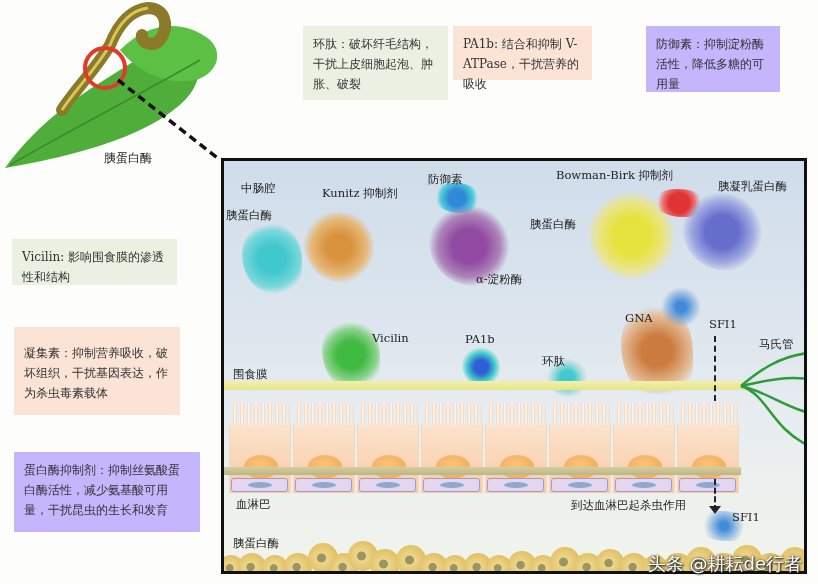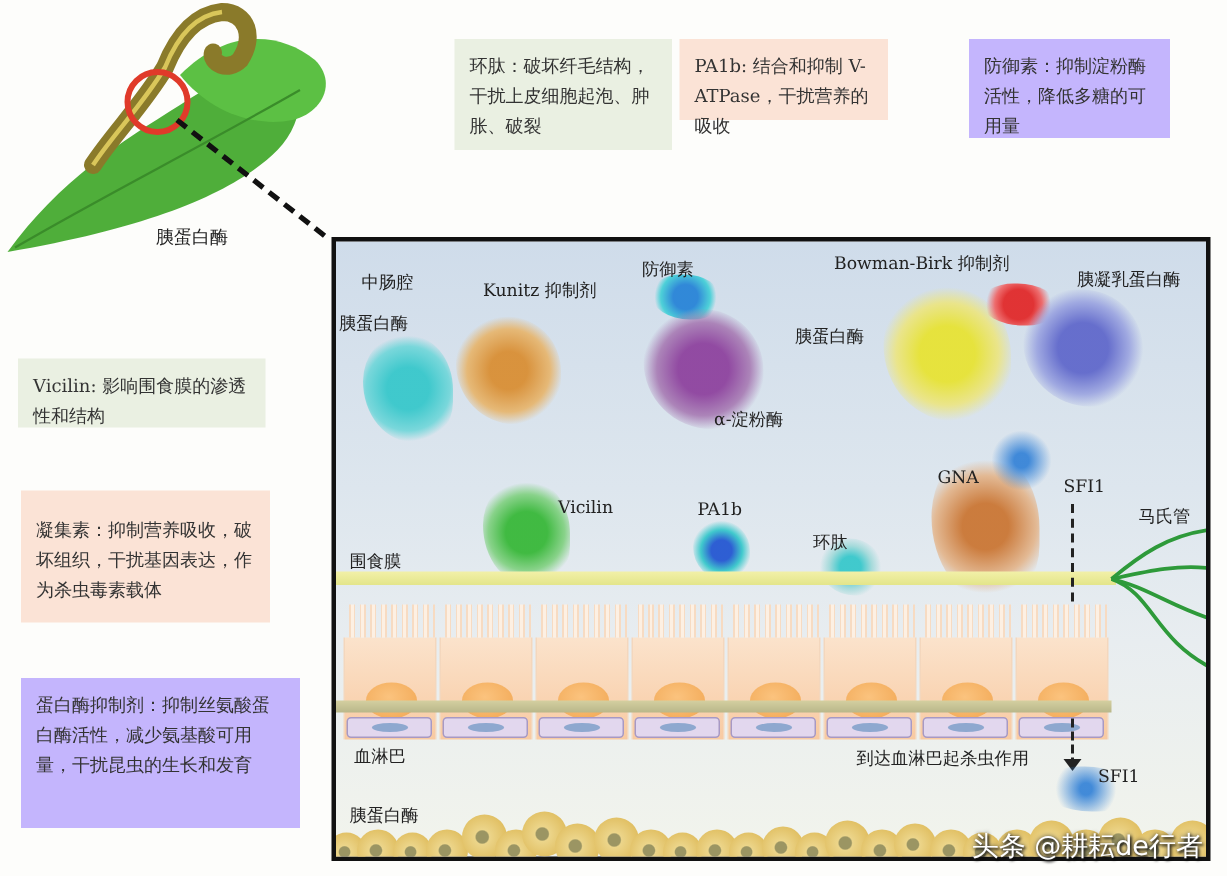--- a/index.html
+++ b/index.html
@@ -42,21 +42,21 @@
 <svg class="abs" style="left:110px;top:70px;" width="115" height="95">
   <line x1="8" y1="10" x2="110" y2="90" stroke="#111" stroke-width="3.5" stroke-dasharray="8,5"></line>
 </svg>
 
 <div class="note green" style="left:303px;top:26px;width:145px;height:74px;"><span>环肽：破坏纤毛结构，干扰上皮细胞起泡、肿胀、破裂</span></div>
 <div class="note peach" style="left:453px;top:26px;width:139px;height:54px;"><span>PA1b: 结合和抑制 V-ATPase，干扰营养的吸收</span></div>
 <div class="note blue" style="left:646px;top:26px;width:134px;height:66px;"><span>防御素：抑制淀粉酶活性，降低多糖的可用量</span></div>
 
 <div class="note green" style="left:12px;top:239px;width:165px;height:46px;"><span>Vicilin: 影响围食膜的渗透性和结构</span></div>
 <div class="note peach" style="left:14px;top:327px;width:166px;height:88px;padding-top:16px;"><span>凝集素：抑制营养吸收，破坏组织，干扰基因表达，作为杀虫毒素载体</span></div>
-<div class="note blue" style="left:14px;top:452px;width:186px;height:100px;"><span>蛋白酶抑制剂：抑制丝氨酸蛋白酶活性，减少氨基酸可用量，干扰昆虫的生长和发育</span></div>
+<div class="note blue" style="left:14px;top:452px;width:186px;height:80px;"><span>蛋白酶抑制剂：抑制丝氨酸蛋白酶活性，减少氨基酸可用量，干扰昆虫的生长和发育</span></div>
 
 <div class="panel">
 
   <div class="protein" style="left:18px;top:62px;width:60px;height:72px;background:radial-gradient(circle,#2fc6c9 30%,#6fd6d9 60%,transparent 75%);"></div>
   <div class="protein" style="left:80px;top:50px;width:70px;height:72px;background:radial-gradient(circle,#d98a2a 25%,#e7b46a 55%,transparent 72%);"></div>
   <div class="protein" style="left:210px;top:22px;width:46px;height:30px;background:radial-gradient(circle,#1f7fd6 30%,#3fcfd6 60%,transparent 75%);"></div>
   <div class="protein" style="left:205px;top:45px;width:80px;height:80px;background:radial-gradient(circle,#8a3a9a 30%,#a77ab3 55%,transparent 72%);"></div>
   <div class="protein" style="left:365px;top:30px;width:85px;height:90px;background:radial-gradient(circle,#e8e32a 30%,#ece580 55%,transparent 72%);"></div>
   <div class="protein" style="left:430px;top:28px;width:50px;height:28px;background:radial-gradient(circle,#e22020 35%,#f06060 55%,transparent 75%);"></div>
   <div class="protein" style="left:458px;top:32px;width:80px;height:78px;background:radial-gradient(circle,#5a62c9 30%,#9aa3e0 55%,transparent 72%);"></div>

